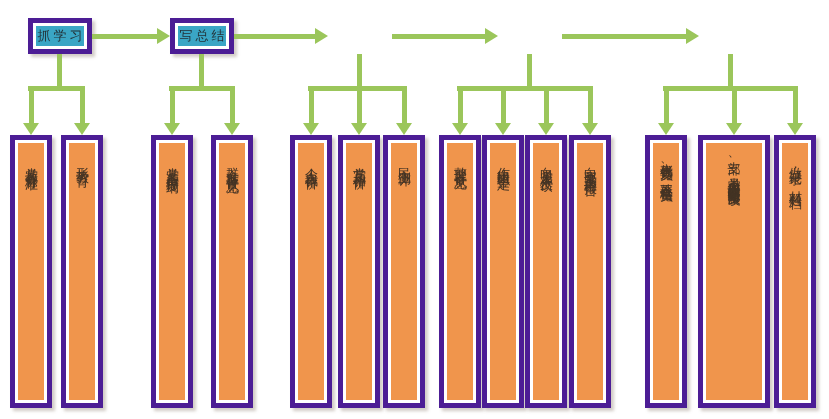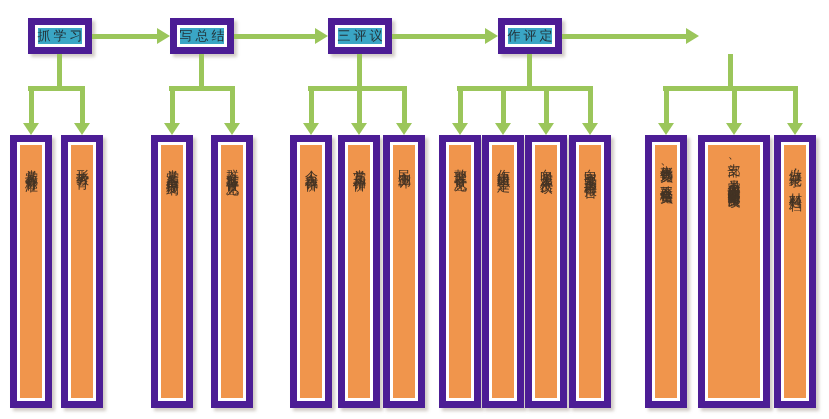--- a/index.html
+++ b/index.html
@@ -1,18 +1,18 @@
 <!DOCTYPE html>
 <html><head>
 <meta charset="utf-8">
 <style>
   html,body{margin:0;padding:0;background:#ffffff;}
   .canvas{position:relative;width:829px;height:419px;background:#ffffff;overflow:hidden;
           font-family:"Liberation Sans","DejaVu Sans",sans-serif;}
-  .frame{position:absolute;background:#ffffff;border:7px solid #4c1d95;box-sizing:border-box;
+  .frame{position:absolute;background:#ffffff;border:5px solid #4c1d95;box-sizing:border-box;
          box-shadow:3px 3px 3px rgba(125,110,92,0.35);}
   .stage{width:64px;height:36px;top:18px;}
   .stage-fill{position:absolute;left:3px;top:3px;right:3px;bottom:3px;background:#3aa6c5;
               display:flex;align-items:center;justify-content:center;}
   .stage-label{font-size:13px;letter-spacing:3px;padding-left:3px;color:#233137;white-space:nowrap;}
   .item{width:42px;top:135px;height:273px;}
   .item.wide{width:72px;}
   .item-fill{position:absolute;left:3px;top:3px;right:3px;bottom:3px;background:#f0954c;
              display:flex;justify-content:center;overflow:hidden;}
   .vtext{writing-mode:vertical-lr;text-orientation:mixed;font-size:13px;line-height:30px;
@@ -33,30 +33,20 @@
 <div class="canvas">
 
   <div class="frame stage" style="left:28px">
     <div class="stage-fill">
       <span class="stage-label">抓学习</span>
     </div>
   </div>
   <div class="frame stage" style="left:170px">
     <div class="stage-fill">
       <span class="stage-label">写总结</span>
-    </div>
-  </div>
-  <div class="frame stage" style="left:328px">
-    <div class="stage-fill">
-      <span class="stage-label">三评议</span>
-    </div>
-  </div>
-  <div class="frame stage" style="left:498px">
-    <div class="stage-fill">
-      <span class="stage-label">作评定</span>
     </div>
   </div>
 
   <div class="hline" style="left:92px;width:65px"></div>
   <div class="tri-right" style="left:157px"></div>
   <div class="hline" style="left:234px;width:81px"></div>
   <div class="tri-right" style="left:315px"></div>
   <div class="hline" style="left:392px;width:93px"></div>
   <div class="tri-right" style="left:485px"></div>
   <div class="hline" style="left:562px;width:124px"></div>

